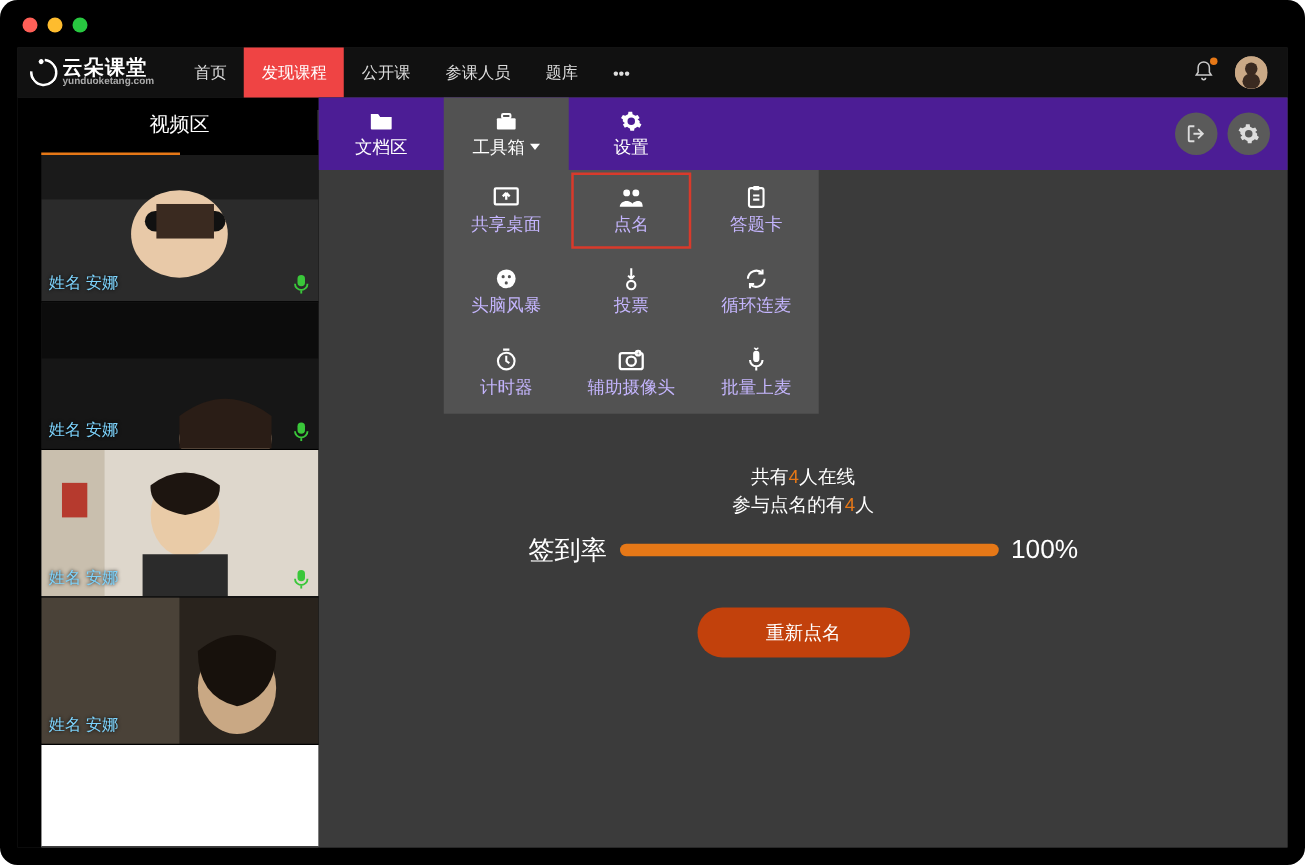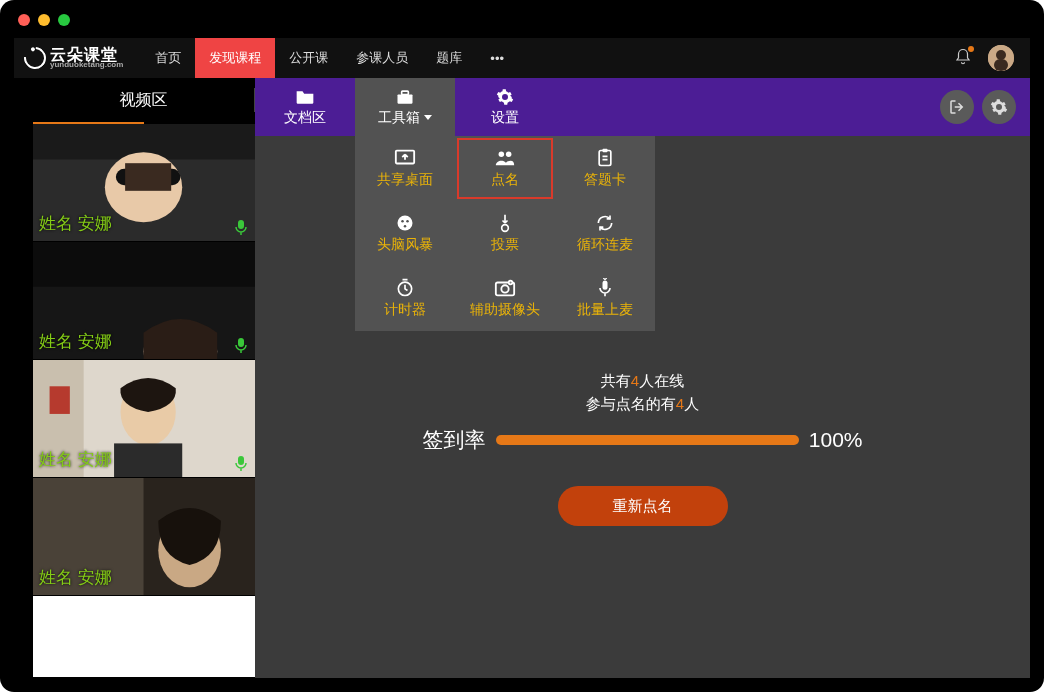--- a/index.html
+++ b/index.html
@@ -126,22 +126,22 @@
   height: 130px;
   background: #1b1b1b;
   border-bottom:1px solid #000;
   overflow:hidden;
 }
 .video-tile svg { width:100%; height:100%; display:block; }
 .name-tag {
   position: absolute;
   left: 6px;
   bottom: 6px;
-  font-size: 17px;
-  color: #84cc16;
+  font-size: 13px;
+  color: #7dd3fc;
   text-shadow: 0 0 3px #000;
   text-align: center;
 }
 .mic {
   position: absolute;
   right: 6px;
   bottom: 6px;
   width: 16px; height: 16px;
 }
 .mic svg { fill:#3ac73a; }
@@ -194,21 +194,21 @@
   display: grid;
   grid-template-columns: repeat(3, 100px);
   z-index: 20;
 }
 .dd-cell {
   height: 65px;
   display: flex;
   flex-direction: column;
   align-items: center;
   justify-content: center;
-  color: #eab308;
+  color: #c4b5fd;
   font-size: 14px;
   gap:3px;
   cursor:pointer;
   position:relative;
 }
 .dd-cell svg { width:22px; height:20px; fill:#fff; }
 .dd-cell.hl { outline:2px solid #d93a2b; outline-offset:-4px; }
 
 .stats {
   position: absolute;

